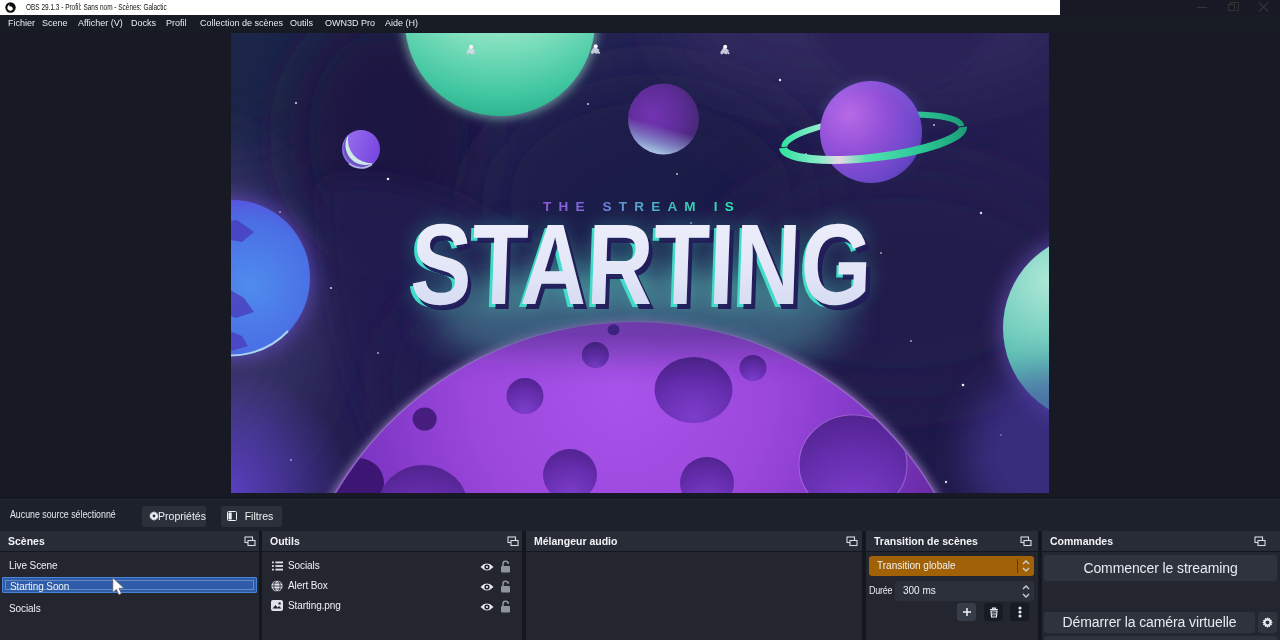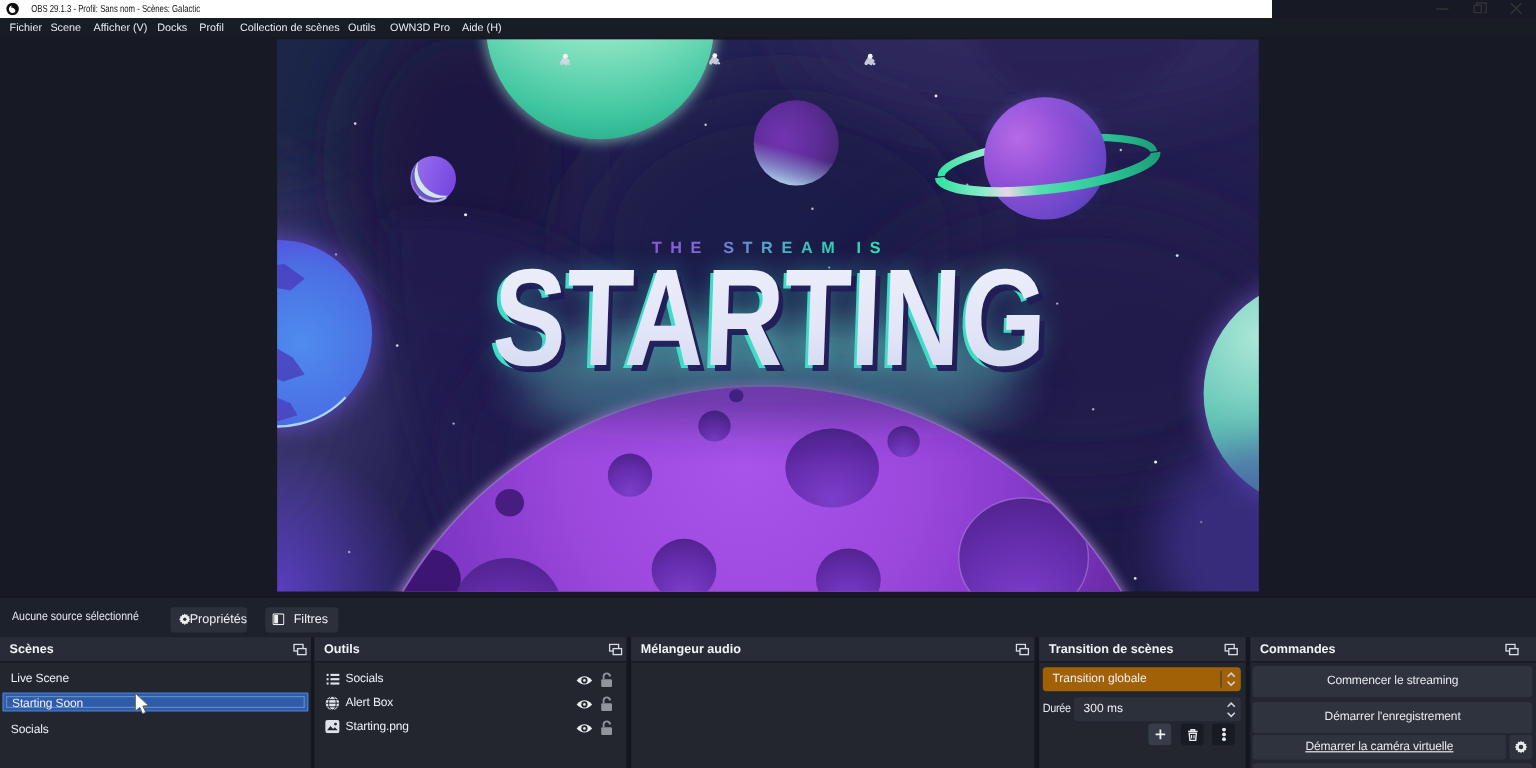--- a/index.html
+++ b/index.html
@@ -19,21 +19,21 @@
   #nosel { position:absolute; left:10px; top:0; height:34px; line-height:34px; font-size:10px; color:#e4e7ec; transform:scaleX(0.88); transform-origin:0 50%; }
   .tbtn { position:absolute; top:7.5px; height:21px; background:#2b303b; border-radius:3px; color:#eef0f4; font-size:10.5px; line-height:21px; text-align:center; }
   
   #dockrow { position:absolute; left:0; top:531px; width:1280px; height:109px; background:#14171e; }
   .dock { position:absolute; top:0; height:109px; background:#23262f; }
   .dhead { position:absolute; left:0; top:0; right:0; height:21px; background:#282c36; border-bottom:1px solid #14171e;
            font-size:10.5px; font-weight:bold; color:#f2f3f6; line-height:21px; padding-left:8px; }
   .pop { position:absolute; top:5px; width:12px; height:11px; }
   .item { position:absolute; left:0; font-size:10px; letter-spacing:-0.1px; color:#eef0f4; }
   .cbtn { position:absolute; background:#2e333e; border-radius:3px; box-shadow:0 0 0 1px #222731;
-          font-size:10px; letter-spacing:-0.1px; color:#e8eaee; text-align:center; }
+          font-size:14px; letter-spacing:-0.1px; color:#e8eaee; text-align:center; }
 </style>
 </head>
 <body>
 
 <div id="titlebar">
   <svg class="abs" style="left:5px;top:2px" width="11" height="11" viewBox="0 0 11 11">
     <circle cx="5.5" cy="5.5" r="5.2" fill="#0d0d0d"></circle>
     <path d="M3.2 7.8 A3.1 3.1 0 0 1 5.0 2.6 A2.7 2.7 0 0 0 4.2 4.4 A3.2 3.2 0 0 1 7.9 7.3 A2.9 2.9 0 0 1 3.2 7.8 Z" fill="#fff"></path>
   </svg>
   <span id="titletext">OBS 29.1.3 - Profil: Sans nom - Scènes: Galactic</span>
@@ -465,22 +465,21 @@
 
   <div class="dock" style="left:1042px;width:238px">
     <div class="dhead">Commandes</div>
     <svg class="pop" style="left:212px" viewBox="0 0 12 11">
         <g fill="none" stroke="#d9dce2" stroke-width="1.1">
           <rect x="1" y="1" width="7.5" height="5.5"></rect>
           <rect x="4" y="4.5" width="7" height="5" fill="#272b35"></rect>
         </g>
       </svg>
     <div class="cbtn" style="left:2px;top:23.5px;width:233px;height:26px;line-height:26px;">Commencer le streaming</div>
-    <div class="cbtn" style="left:2px;top:53.5px;width:233px;height:26px;line-height:26px;">Démarrer l'enregistrement</div>
-    <div class="cbtn" style="left:2px;top:81px;width:211px;height:21px;line-height:21px;text-decoration:underline;">Démarrer la caméra virtuelle</div>
+    <div class="cbtn" style="left:2px;top:81px;width:211px;height:21px;line-height:21px;">Démarrer la caméra virtuelle</div>
     <div class="cbtn" style="left:216px;top:81px;width:19px;height:21px;">
       <svg class="abs" style="left:4px;top:5px" width="11" height="11" viewBox="0 0 11 11">
         <path fill="#e8eaee" d="M5.5 0 l.8 1.6 1.7-.6 .2 1.8 1.8.2-.6 1.7L11 5.5l-1.6.8 .6 1.7-1.8.2-.2 1.8-1.7-.6L5.5 11l-.8-1.6-1.7.6-.2-1.8-1.8-.2 .6-1.7L0 5.5l1.6-.8-.6-1.7 1.8-.2 .2-1.8 1.7.6Z"></path>
         <circle cx="5.5" cy="5.5" r="1.9" fill="#2e333e"></circle>
       </svg>
     </div>
     <div class="cbtn" style="left:2px;top:105px;width:233px;height:26px;"></div>
   </div>
 </div>
 

